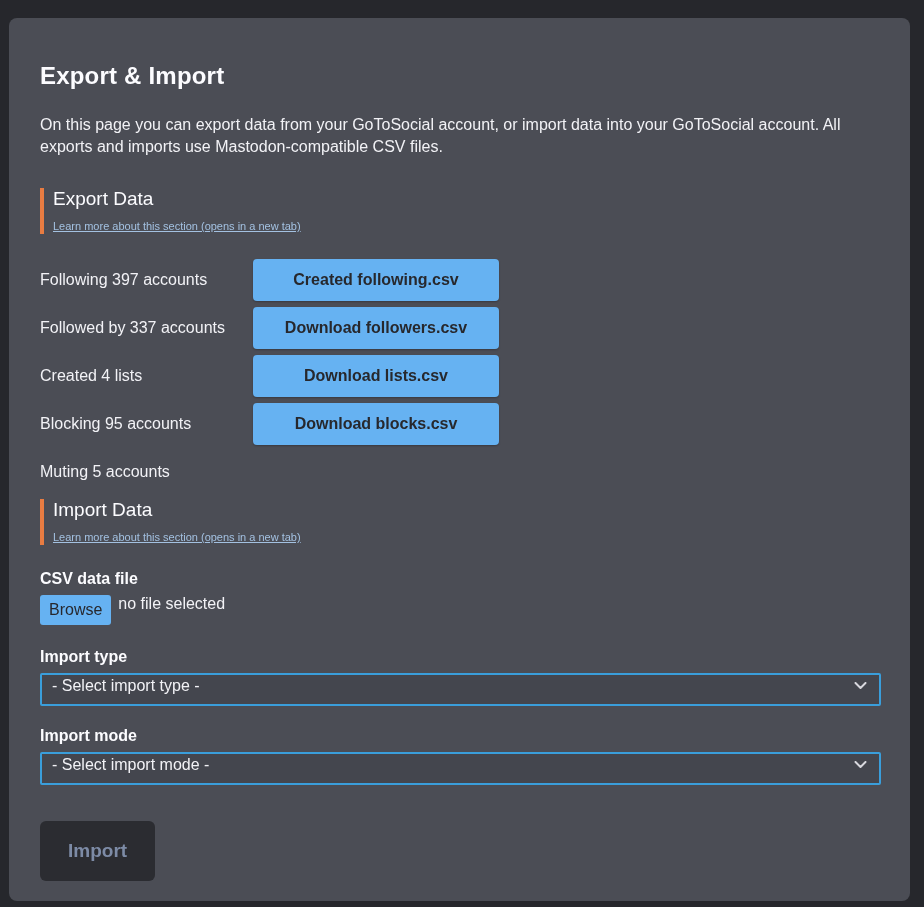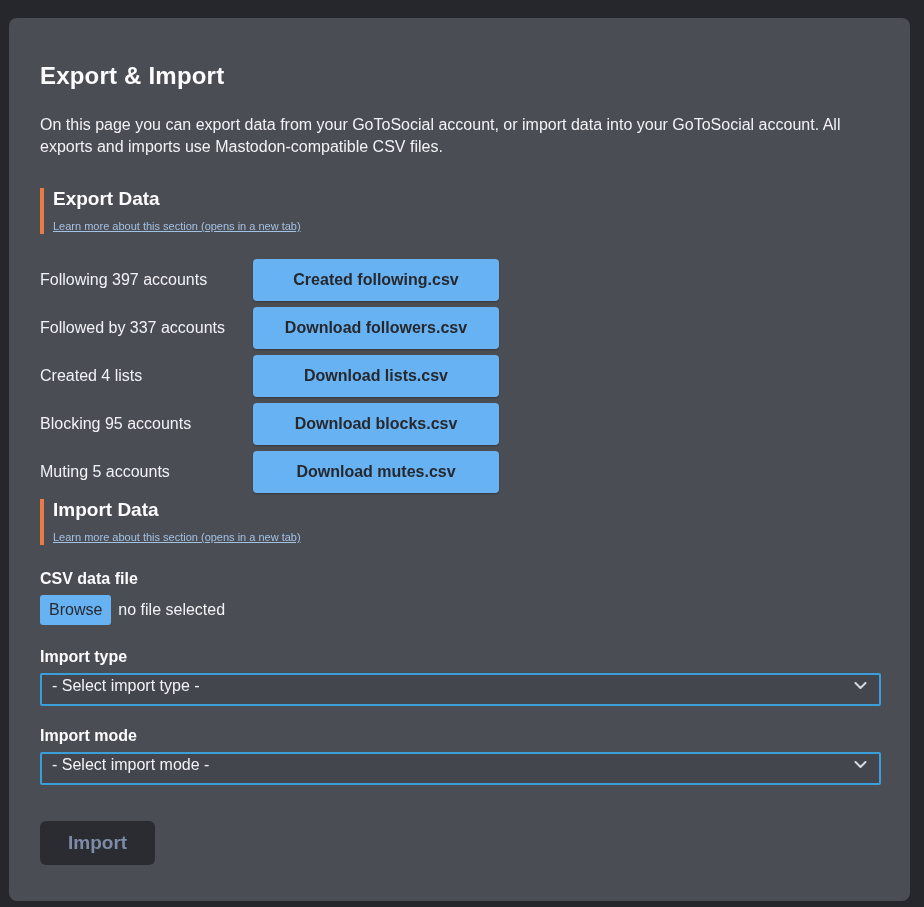--- a/index.html
+++ b/index.html
@@ -49,21 +49,21 @@
   }
   .section-header {
     border-left: 4px solid var(--accent-orange, #e87c42);
     padding-left: 9px;
     margin: 0 0 25px 0;
   }
   .section-header.import-gap { }
   .section-header h2 {
     margin: 0 0 6px 0;
     font-size: 19px;
-    font-weight: bold;
+    font-weight: normal;
     color: var(--text-heading, #fcfcff);
   }
   .learn-link {
     font-size: 11px;
     color: var(--link-blue, #a3c1e1);
     text-decoration: underline;
     cursor: pointer;
   }
   .export-rows { margin-bottom: 0; }
   .row {
@@ -92,21 +92,20 @@
   }
   .field-label {
     display: block;
     font-size: 16px;
     font-weight: bold;
     color: var(--text-heading, #fcfcff);
     margin: 0 0 7px 0;
   }
   .file-row {
     display: flex;
-    align-items: center;
     margin-bottom: 23px;
     font-size: 16px;
     height: 30px;
   }
   .browse-btn {
     display: inline-flex;
     align-items: center;
     background: var(--accent-blue, #66b2f2);
     color: var(--button-text-dark, #27282d);
     border-radius: 3px;
@@ -130,21 +129,21 @@
     margin-bottom: 21px;
     cursor: pointer;
   }
   .chevron { flex: 0 0 auto; margin-left: 8px; display: inline-flex; }
   .import-btn {
     margin-top: 15px;
     background: var(--import-button-bg, #2b2c31);
     color: var(--import-button-text, #7d8ba6);
     border: none;
     border-radius: 6px;
-    padding: 11px 28px;
+    padding: 19px 28px;
     font-family: inherit;
     font-size: 19px;
     font-weight: bold;
     cursor: pointer;
   }
 </style>
 </head>
 <body>
 
 <main class="panel">
@@ -170,21 +169,20 @@
     <div class="row">
       <span class="row-label">Created 4 lists</span>
       <button class="dl-btn">Download lists.csv</button>
     </div>
     <div class="row">
       <span class="row-label">Blocking 95 accounts</span>
       <button class="dl-btn">Download blocks.csv</button>
     </div>
     <div class="row">
       <span class="row-label">Muting 5 accounts</span>
-      <button class="dl-btn">Download mutes.csv</button>
     </div>
   </div>
 
   <div class="section-header import-gap">
     <h2>Import Data</h2>
     <a class="learn-link" href="#">Learn more about this section (opens in a new tab)</a>
   </div>
 
   <div>
     <label class="field-label">CSV data file</label>

